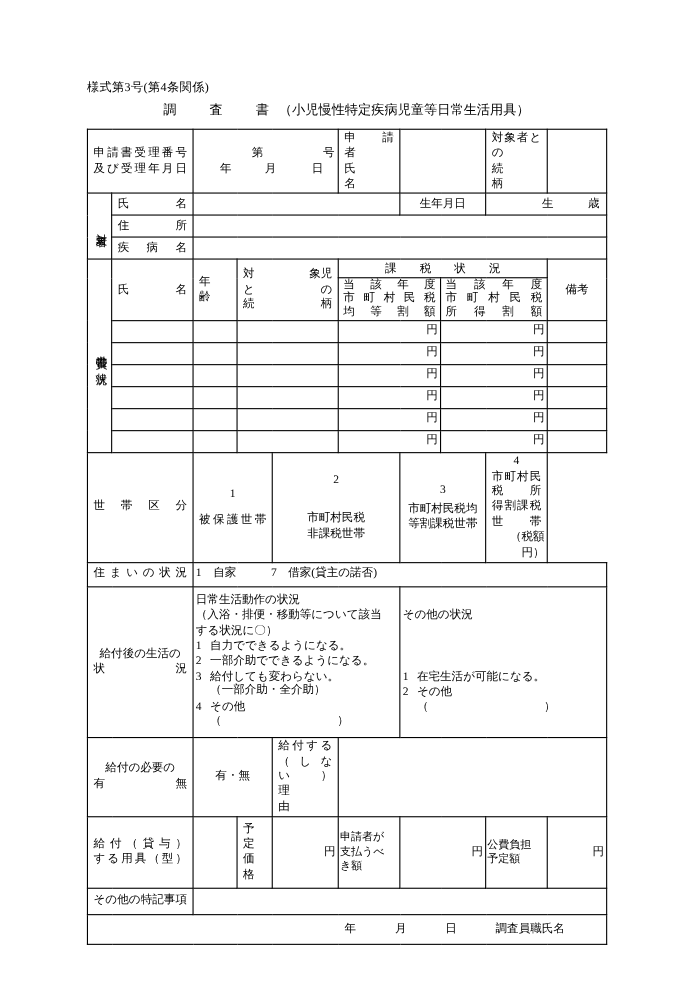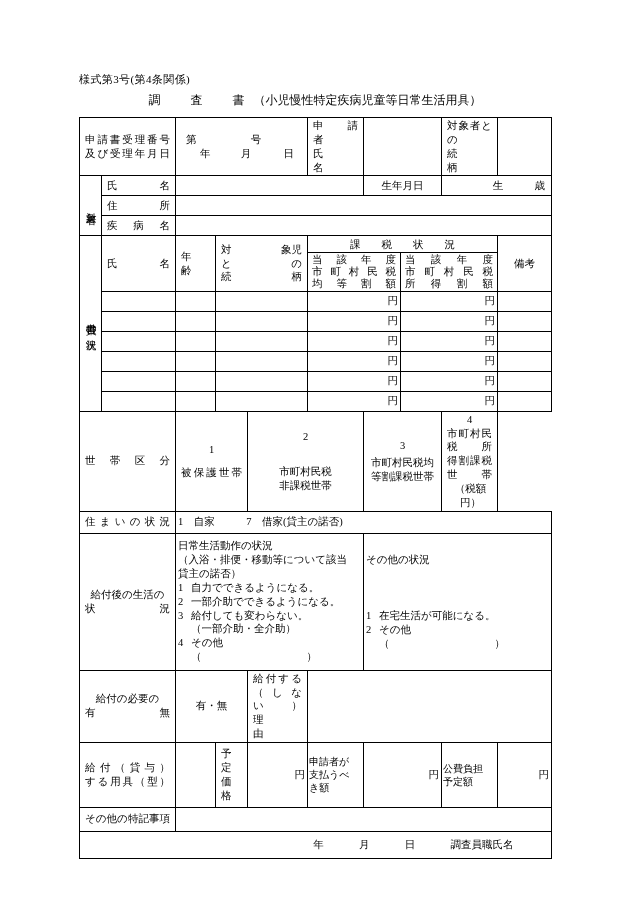--- a/index.html
+++ b/index.html
@@ -57,21 +57,21 @@
   .grid2{display:block;}
   .grid2 .r{display:flex;justify-content:space-between;padding:0 3px;}
 
   
   .tax3 .r{display:flex;justify-content:space-between;padding:0 2px;line-height:1.12;}
 
   
   .dotted-left{border-left:1px dotted #000 !important;margin-left:40px;}
 
   .pad-list{padding:3px 4px 4px 5px;line-height:1.42;}
-  .pad-list .ind{padding-left:13px;}
+  .pad-list .ind{padding-left:13px;font-family:Liberation Mono, monospace;}
   .pad-list .itm{display:block;}
   .pad-list .num{display:inline-block;width:13px;}
 
   .small{font-size:10px;}
   .blk{display:block;}
 </style>
 </head>
 <body>
 
 <div class="page">
@@ -96,21 +96,21 @@
       <col style="width:54px">
     </colgroup>
 
     <tbody>
         <tr>
       <td colspan="2" class="top" style="height:34px">
         <span class="sp">申請書受理番号</span>
         <span class="sp">及び受理年月日</span>
       </td>
       <td colspan="3" class="top">
-        <span class="blk" style="padding-left:8px;letter-spacing:1px;">
+        <span class="blk" style="padding-left:8px;letter-spacing:1px;text-align:right;">
           <span>第</span>
           <span style="display:inline-block;width:46px"></span>
           <span>号</span>
         </span>
         <span class="blk" style="padding-left:22px;letter-spacing:1px;">
           <span>年</span>
           <span style="display:inline-block;width:22px"></span>
           <span>月</span>
           <span style="display:inline-block;width:24px"></span>
           <span>日</span>
@@ -305,42 +305,42 @@
         <span class="blk">等割課税世帯</span>
       </td>
       <td class="ctr top">
         <span class="blk">4</span>
         <span class="blk">
               <span class="sp">市町村民税所</span>
             </span>
         <span class="blk">
               <span class="sp">得割課税世帯</span>
             </span>
-        <span class="blk" style="text-align:center;padding-left:2px">（税額　　　円）</span>
+        <span class="blk" style="text-align:right;padding-left:2px">（税額　　　円）</span>
       </td>
     </tr>
 
     <tr>
       <td colspan="2" class="ctr" style="height:19px">
         <span class="sp">住まいの状況</span>
       </td>
       <td colspan="8" class="lft">1　自家　　　7　借家(貸主の諾否)</td>
     </tr>
 
     <tr>
       <td colspan="2" class="ctr" style="height:134px">
         <span class="blk" style="padding:0 4px">
           <span>給付後の生活の</span>
         </span>
         <span class="sp">状　　　　　況</span>
       </td>
       <td colspan="4" class="top pad-list">
         <span class="itm">日常生活動作の状況</span>
         <span class="itm">（入浴・排便・移動等について該当</span>
-        <span class="itm">貸主の諾否）</span>
+        <span class="itm">する状況に〇）</span>
         <span class="itm"><span class="num">1</span><span>自力でできるようになる。</span></span>
         <span class="itm"><span class="num">2</span><span>一部介助でできるようになる。</span></span>
         <span class="itm"><span class="num">3</span><span>給付しても変わらない。</span></span>
         <span class="itm ind">（一部介助・全介助）</span>
         <span class="itm"><span class="num">4</span><span>その他</span></span>
         <span class="itm ind">（　　　　　　　　　　）</span>
       </td>
       <td colspan="4" class="top pad-list dotted-left">
         <span class="itm">その他の状況</span>
         <span class="itm" style="height:42px">&nbsp;</span>

